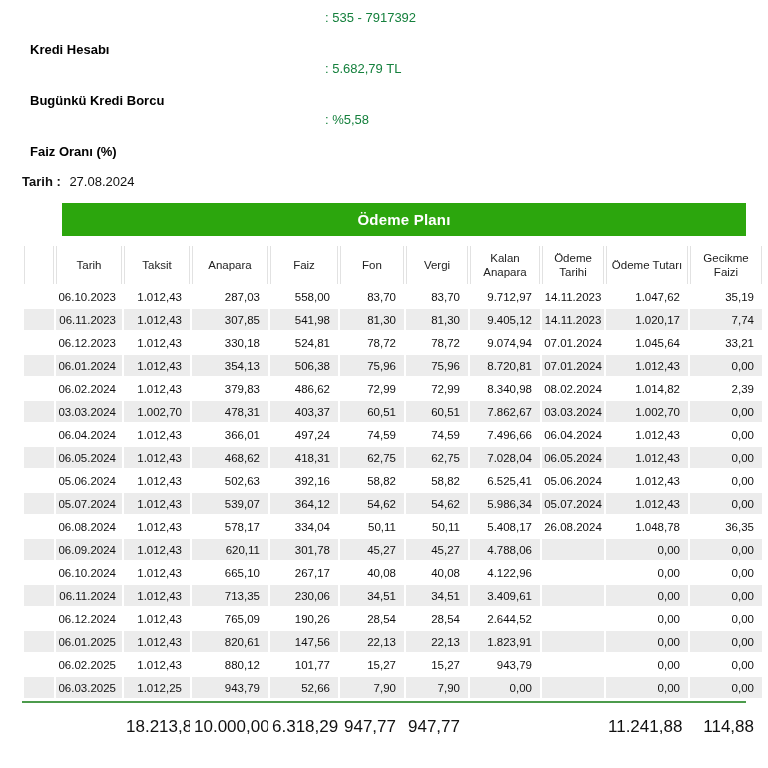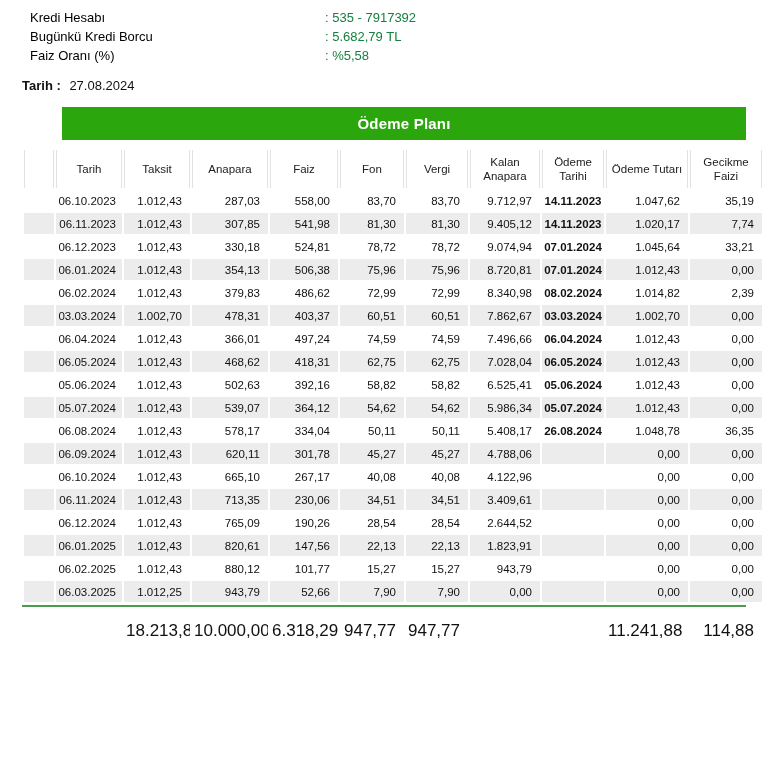--- a/index.html
+++ b/index.html
@@ -2,41 +2,41 @@
 <html><head>
 <meta charset="utf-8">
 <style>
   html,body{margin:0;padding:0;background:#fff;}
   body{width:768px;height:768px;font-family:"Liberation Sans",sans-serif;color:#111;overflow:hidden;}
   .page{padding:6px 22px 0 22px;}
 
   
   .info-block{margin-left:8px;margin-top:2px;}
   .info-row{display:flex;font-size:13px;line-height:19px;}
-  .info-label{width:295px;font-weight:normal;color:#000;}
+  .info-label{width:295px;font-weight:bold;color:#000;margin-top:32px;}
   .info-value{color:#15803d;}
   .date-line{text-align:left;font-size:13px;margin-top:13px;margin-bottom:14px;padding-right:2px;}
   .date-label{font-weight:bold;}
   .date-value{font-weight:normal;margin-left:5px;}
 
   
   .title-bar{height:33px;display:flex;align-items:center;justify-content:center;
     color:#fff;font-weight:bold;font-size:15px;letter-spacing:.2px;margin-left:40px;}
 
   
   table{border-collapse:separate;border-spacing:2px;width:100%;table-layout:fixed;margin-top:8px;}
   th{font-weight:normal;font-size:11.5px;color:#222;text-align:center;vertical-align:middle;
      padding:5px 2px;background:#fff;border-left:1px solid #e2e2e2;border-right:1px solid #e2e2e2;line-height:14px;}
   td{font-size:11.5px;color:#111;padding:3.5px 2px;line-height:14px;white-space:nowrap;overflow:hidden;background:#fff;}
   tr.stripe td{background:#ececec;}
   td[data-col="tarih"]{text-align:right;padding-right:6px;}
   td[data-col="taksit"],td[data-col="anapara"],td[data-col="faiz"],td[data-col="fon"],
   td[data-col="vergi"],td[data-col="kalan_anapara"],td[data-col="odeme_tutari"],
   td[data-col="gecikme_faizi"]{text-align:right;padding-right:8px;}
-  td[data-col="odeme_tarihi"]{text-align:center;font-weight:bold;}
+  td[data-col="odeme_tarihi"]{text-align:center;}
 
   col.col-blank{width:30px;} col.col-tarih{width:66px;} col.col-taksit{width:66px;}
   col.col-anapara{width:76px;} col.col-faiz{width:68px;} col.col-fon{width:64px;}
   col.col-vergi{width:62px;} col.col-kalan_anapara{width:70px;} col.col-odeme_tarihi{width:62px;}
   col.col-odeme_tutari{width:82px;} col.col-gecikme_faizi{width:72px;}
 
   .divider{height:2px;margin:1px 0 1px 0;}
   .totals-table td{padding-top:7px;font-size:17px;}
 </style>
 </head>

